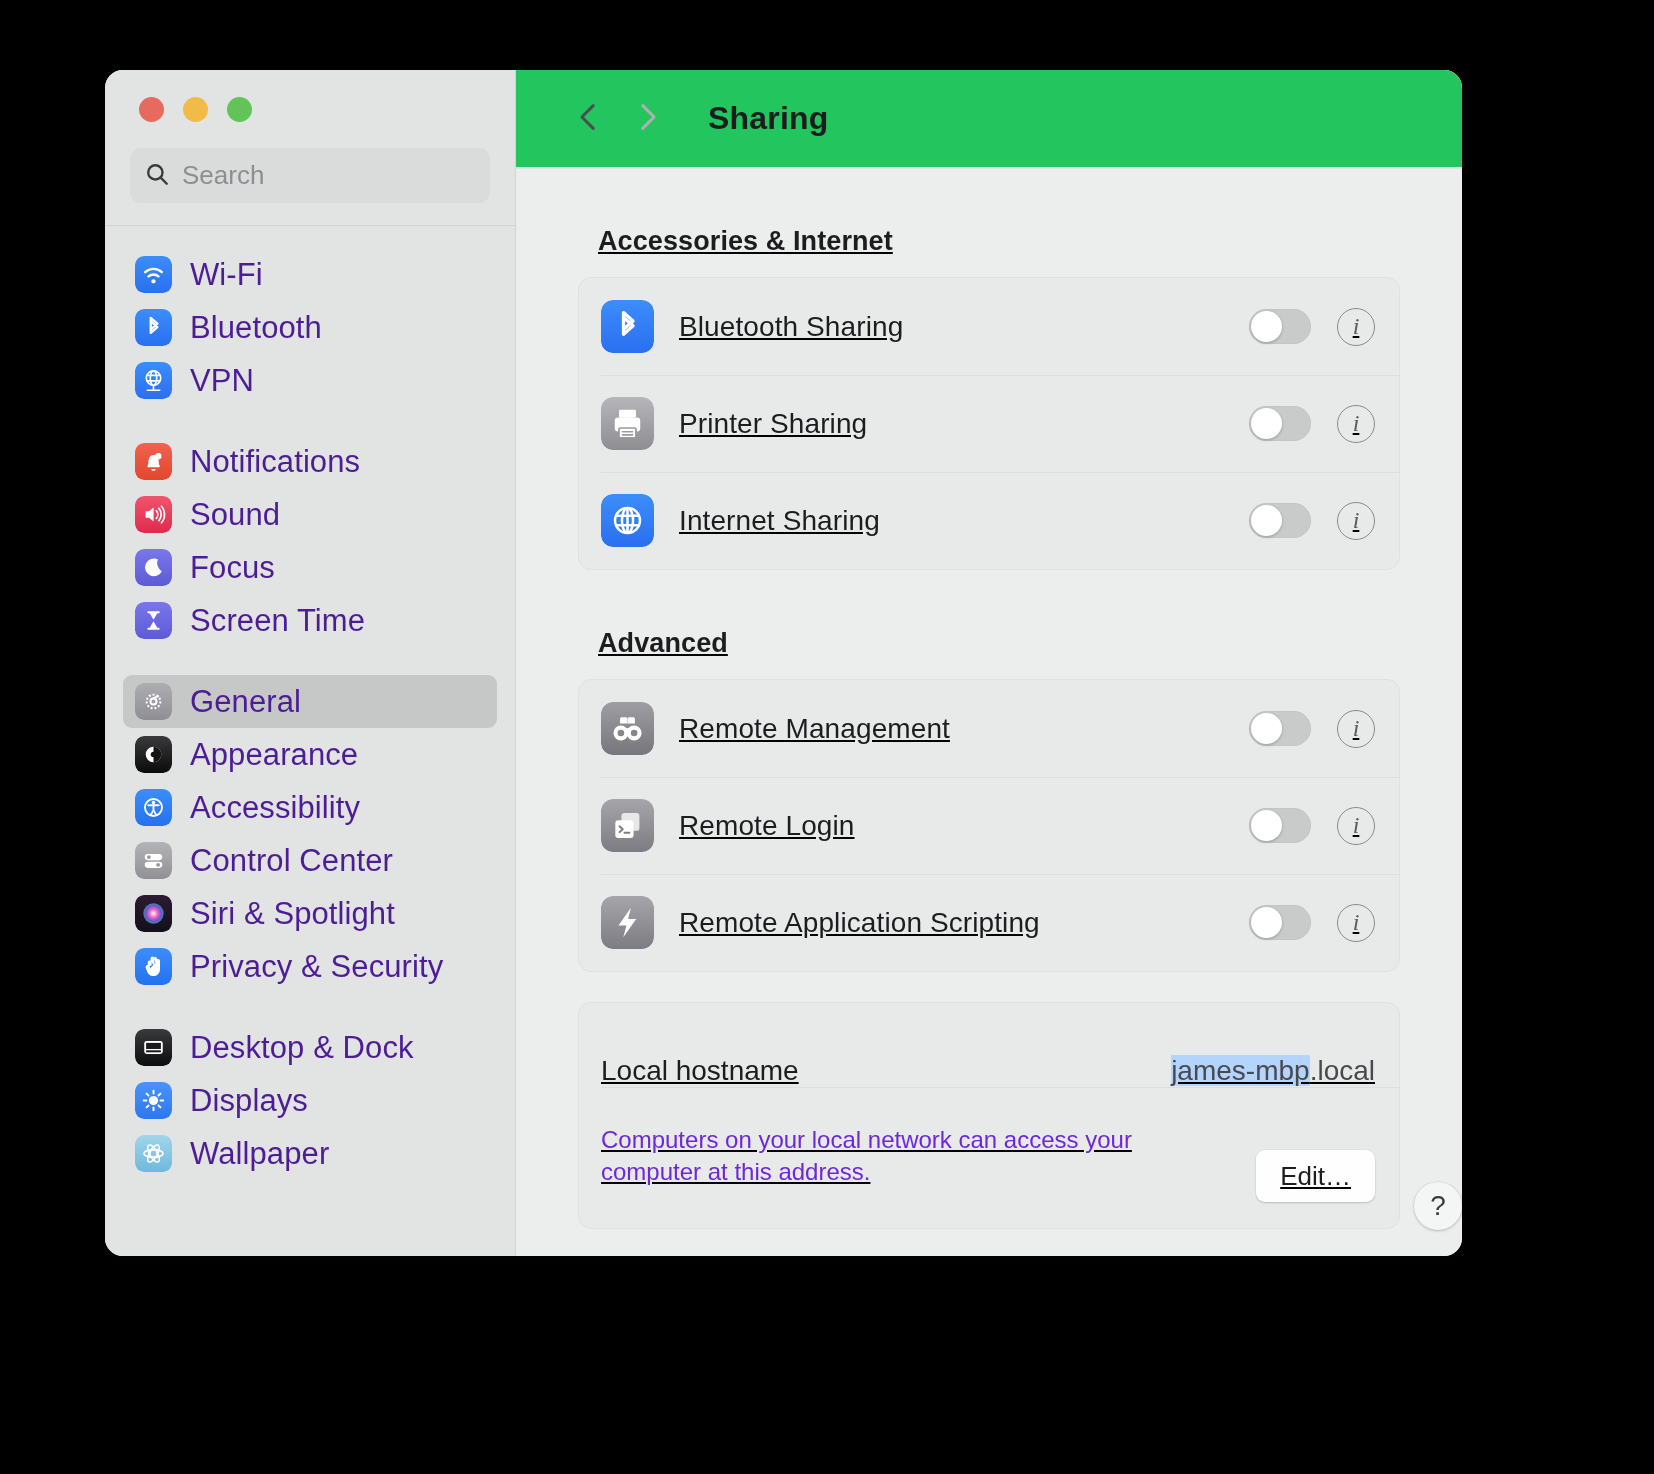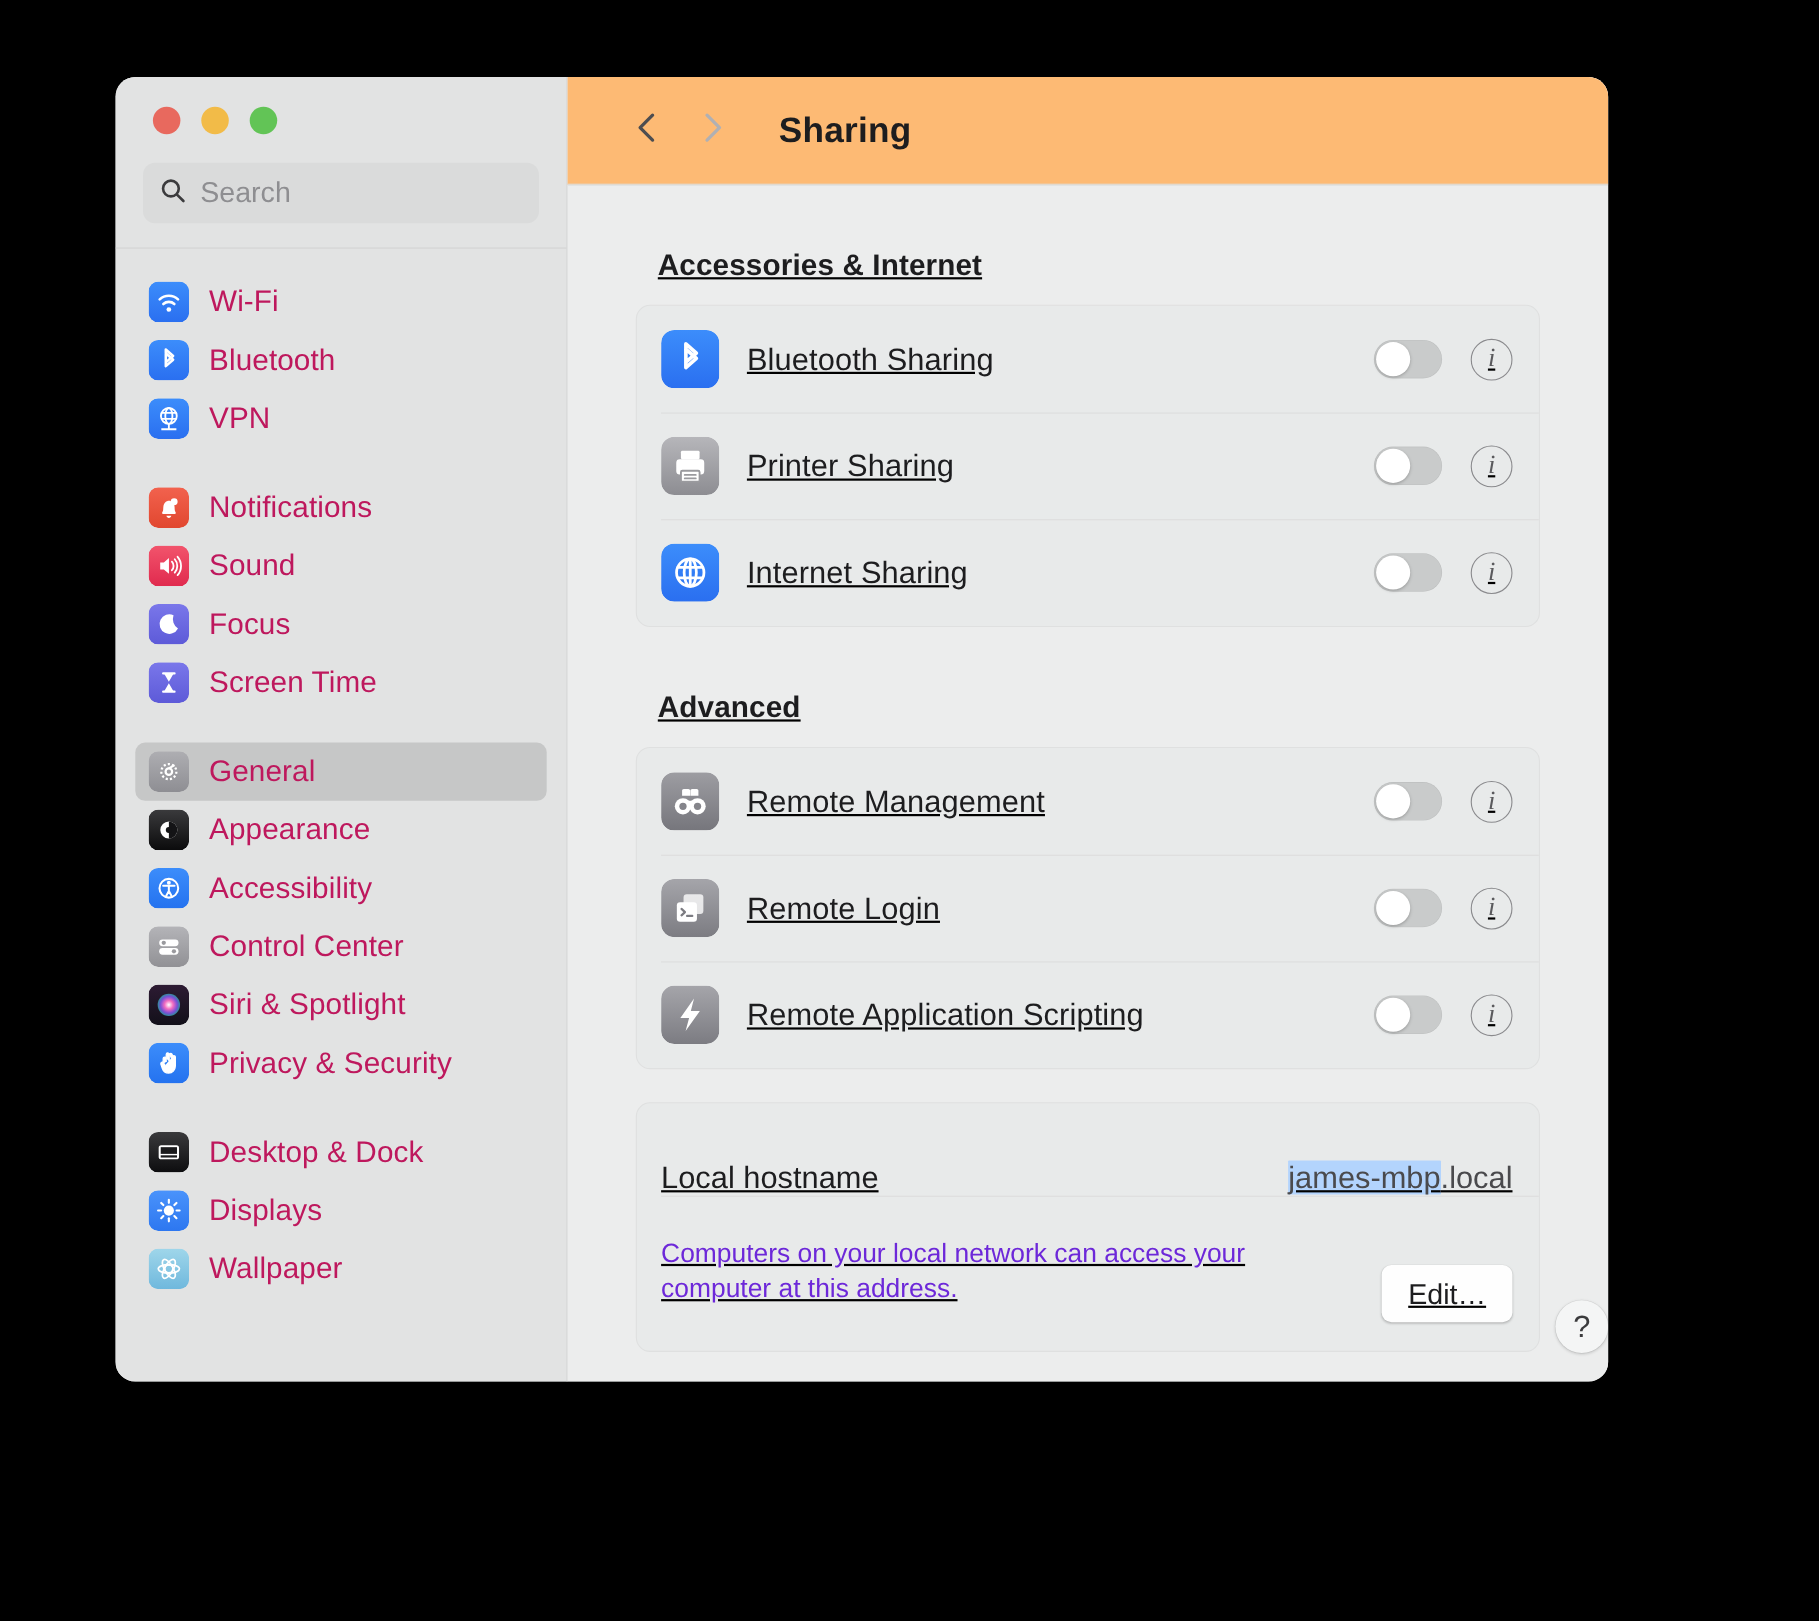--- a/index.html
+++ b/index.html
@@ -75,36 +75,36 @@
   }
   .sb-item.selected { background:#c6c7c7; }
   .sb-icon {
     width:37px; height:37px; border-radius:9px;
     flex:0 0 37px;
     display:flex; align-items:center; justify-content:center;
     overflow:hidden;
     position:relative;
   }
   .sb-label {
-    font-size:27px; color:#be185d;
+    font-size:31px; color:#4c1d95;
     letter-spacing:.1px;
     white-space:nowrap;
   }
 
   
   #main {
     flex:1;
     display:flex; flex-direction:column;
     background:#eceded;
     min-width:0;
   }
   #toolbar {
     height:98px;
     flex:0 0 98px;
-    background:#fdba74;
+    background:#22c55e;
     display:flex; align-items:center;
     padding-left:44px; gap:0;
     border-bottom:1px solid #dcdddd;
   }
   .navbtn {
     width:58px; height:58px;
     display:flex; align-items:center; justify-content:center;
     cursor:default;
   }
   #toolbar-title {

